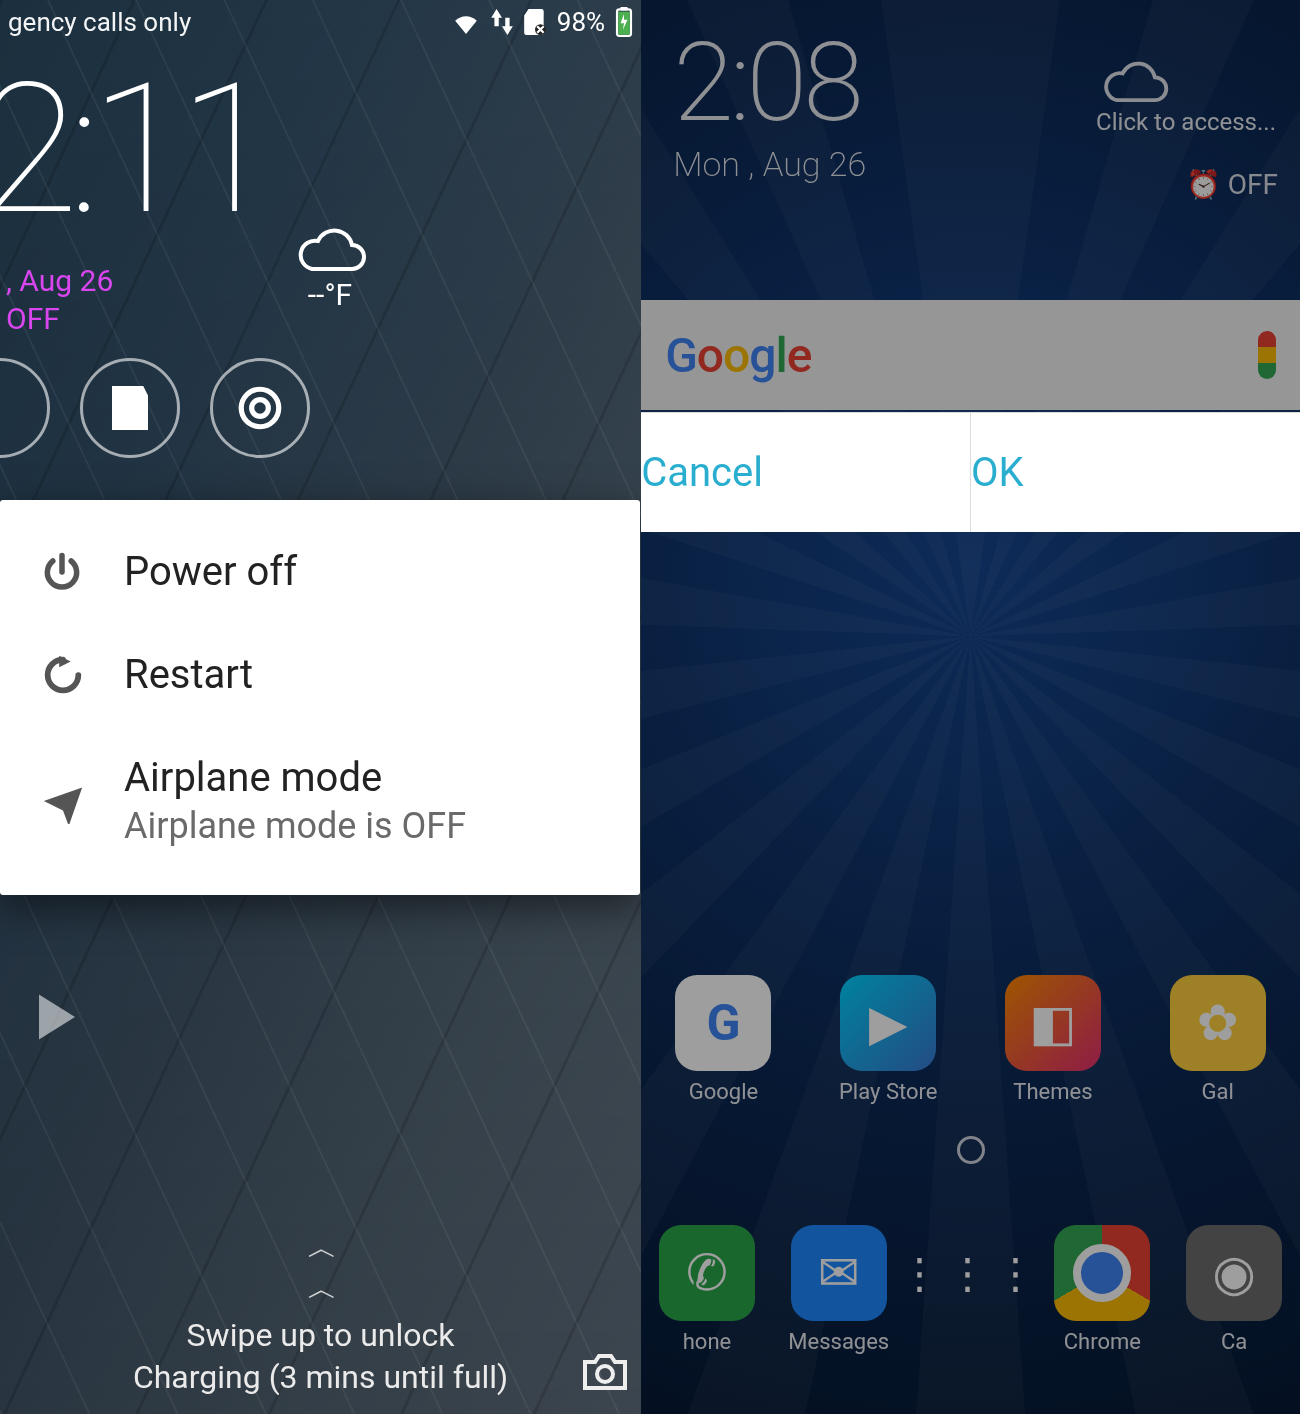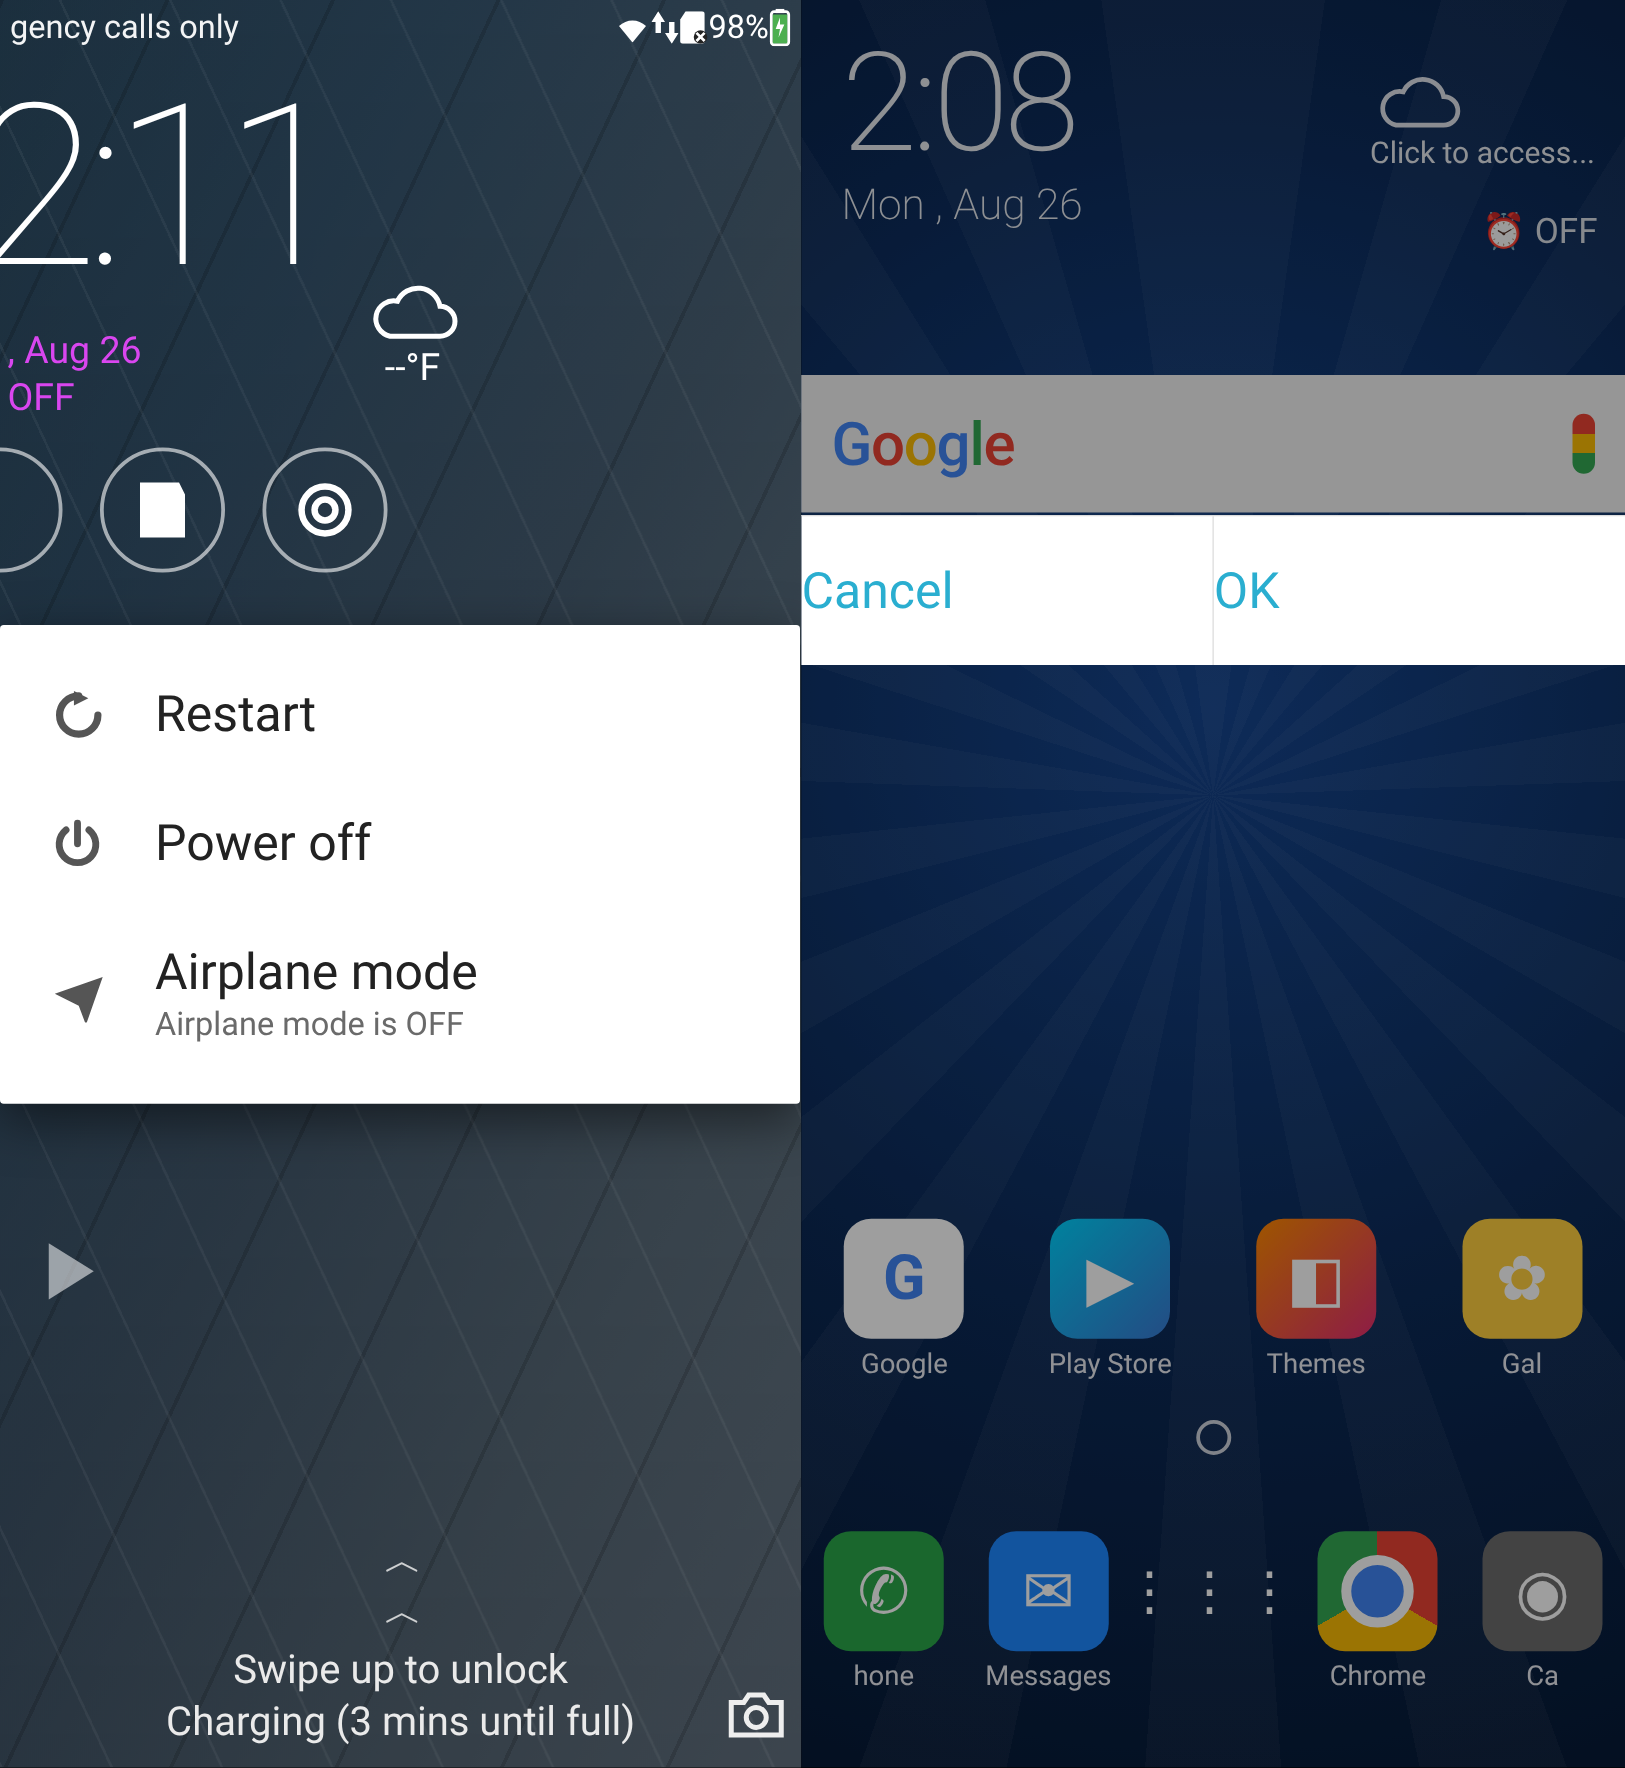--- a/index.html
+++ b/index.html
@@ -33,21 +33,21 @@
       repeating-linear-gradient(115deg, rgba(0,0,0,0.15) 0 3px, transparent 3px 120px);
   }
   .status-bar {
     position: absolute; top: 0; left: 0; right: 0;
     height: 44px;
     display: flex; align-items: center;
     color: #fff; font-size: 26px;
     padding: 0 8px;
   }
   .status-left { flex:1; font-size:26px; opacity:.95;}
-  .status-right { display:flex; align-items:center; font-size:26px;}
+  .status-right { display:flex; align-items:center; gap:10px; font-size:26px;}
   .lock-clock {
     position:absolute; left:-20px; top:60px;
     color:#fff; font-weight:100;
   }
   .clock-time { font-size:180px; letter-spacing:-10px; line-height:1;}
   .lock-date { position:absolute; left:6px; top:262px; color:#d946ef; font-size:30px; line-height:1.25;}
   .lock-temp { position:absolute; left:290px; top:225px; color:#fff; font-size:30px; text-align:center;}
   .round-icons { position:absolute; left:0; top:358px; display:flex; gap:30px; }
   .circle {
     width:100px;height:100px;border:3px solid rgba(255,255,255,.6);
@@ -60,21 +60,21 @@
     box-shadow:0 12px 40px rgba(0,0,0,.5);
     padding:20px 0;
   }
   .pm-item{
     display:flex; align-items:center; gap:34px;
     padding:28px 40px;
   }
   .pm-icon{ width:50px; text-align:center; color:#555;}
   .pm-texts{ display:flex; flex-direction:column;}
   .pm-title{ font-size:40px; color:#222;}
-  .pm-sub{ font-size:26px; color:#6a6a6a; margin-top:4px;}
+  .pm-sub{ font-size:36px; color:#6a6a6a; margin-top:4px;}
   .play-tri{
     position:absolute; left:30px; top:990px; color:rgba(255,255,255,.5); font-size:50px; transform:rotate(0deg);
   }
   .unlock-area{
     position:absolute; left:0; right:0; bottom:18px;
     text-align:center; color:#eaeaea;
   }
   .chevrons{ font-size:30px; letter-spacing:-4px; opacity:.85;}
   .unlock-text{ font-size:32px; margin-top:6px;}
   .charge-text{ font-size:32px; margin-top:4px;}
@@ -216,37 +216,37 @@
       <svg width="50" height="50" viewBox="0 0 24 24">
           <circle cx="12" cy="12" r="9" fill="none" stroke="#fff" stroke-width="2.5"></circle>
           <circle cx="12" cy="12" r="4" fill="none" stroke="#fff" stroke-width="2.5"></circle>
         </svg>
     </div>
   </div>
 
   <div class="power-menu">
     <div class="pm-item">
       <div class="pm-icon">
+        <svg width="44" height="44" viewBox="0 0 24 24">
+            <path fill="none" stroke="#555" stroke-width="3" stroke-linecap="round" d="M12 3v9M7 6a8 8 0 1010 0"></path>
+          </svg>
+      </div>
+      <div class="pm-texts">
+          <div class="pm-title">Power off</div>
+        </div>
+    </div>
+    <div class="pm-item">
+      <div class="pm-icon">
         <svg width="46" height="46" viewBox="0 0 24 24">
             <path fill="none" stroke="#555" stroke-width="3" stroke-linecap="round" stroke-dasharray="40 10" d="M12 4a8 8 0 108 8"></path>
             <path fill="#555" d="M10 2l6 3-6 3z"></path>
           </svg>
       </div>
       <div class="pm-texts">
           <div class="pm-title">Restart</div>
-        </div>
-    </div>
-    <div class="pm-item">
-      <div class="pm-icon">
-        <svg width="44" height="44" viewBox="0 0 24 24">
-            <path fill="none" stroke="#555" stroke-width="3" stroke-linecap="round" d="M12 3v9M7 6a8 8 0 1010 0"></path>
-          </svg>
-      </div>
-      <div class="pm-texts">
-          <div class="pm-title">Power off</div>
         </div>
     </div>
     <div class="pm-item">
       <div class="pm-icon">
         <svg width="46" height="46" viewBox="0 0 24 24">
             <path fill="#555" d="M2 12l20-7-7 20-3-8z"></path>
           </svg>
       </div>
       <div class="pm-texts">
         <div class="pm-title">Airplane mode</div>

